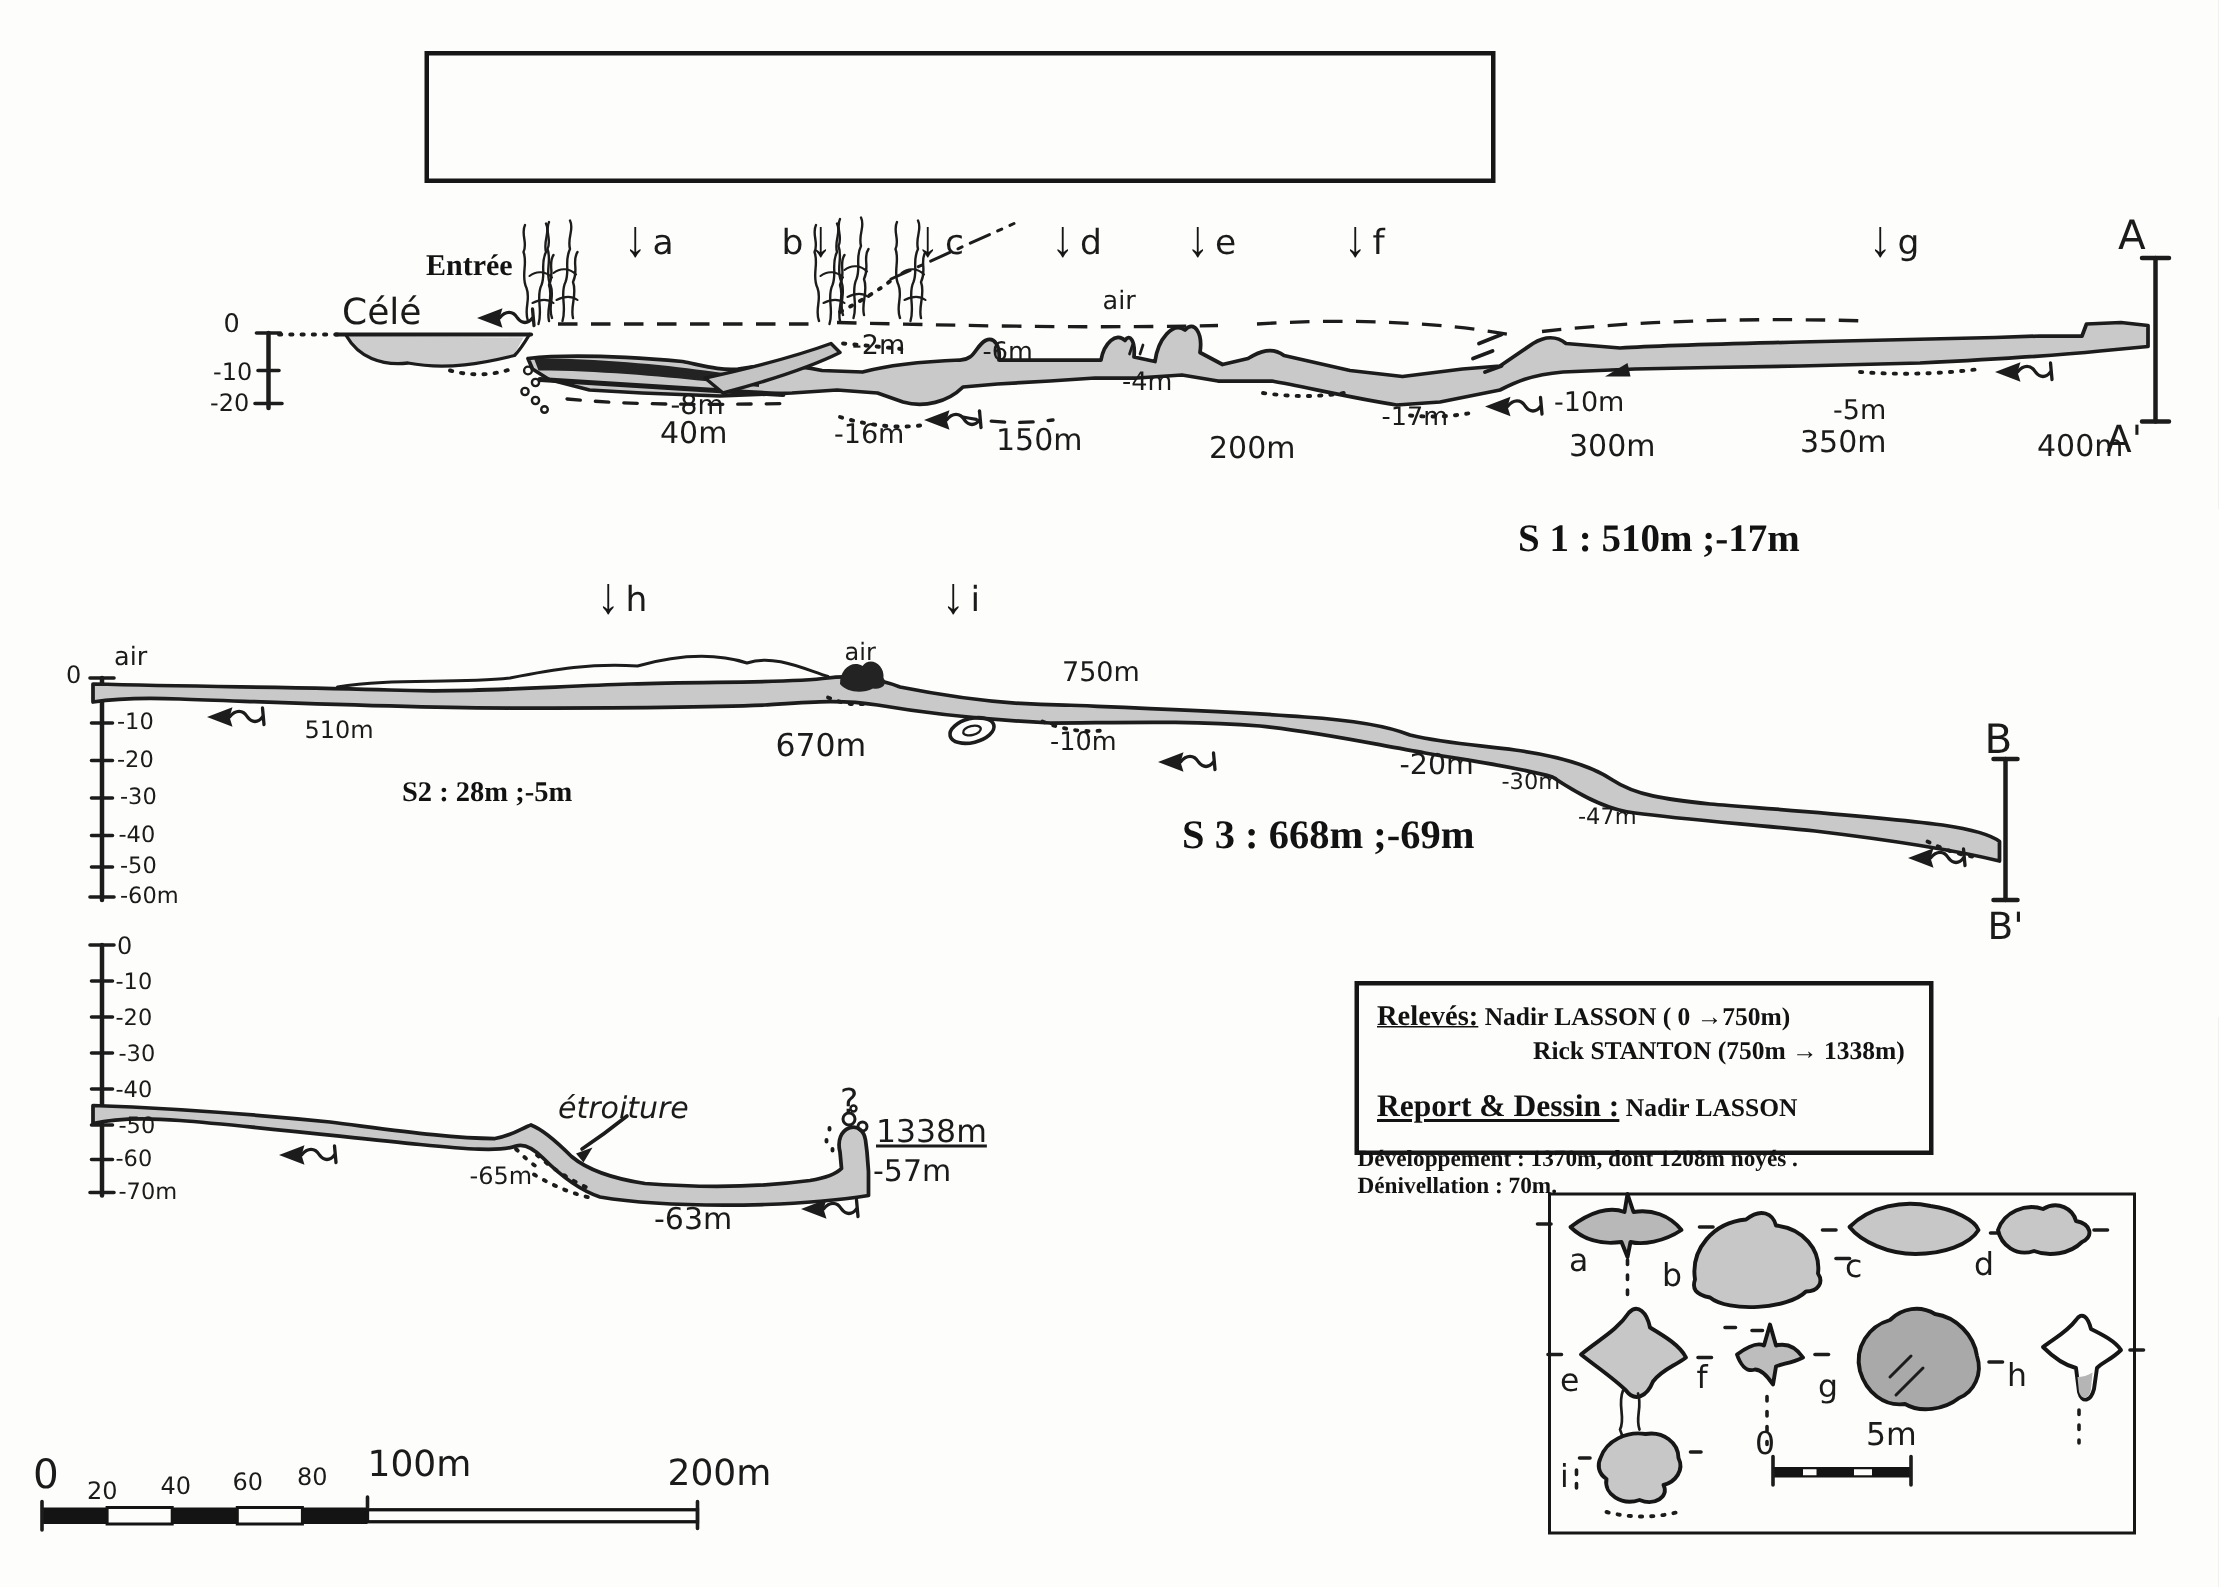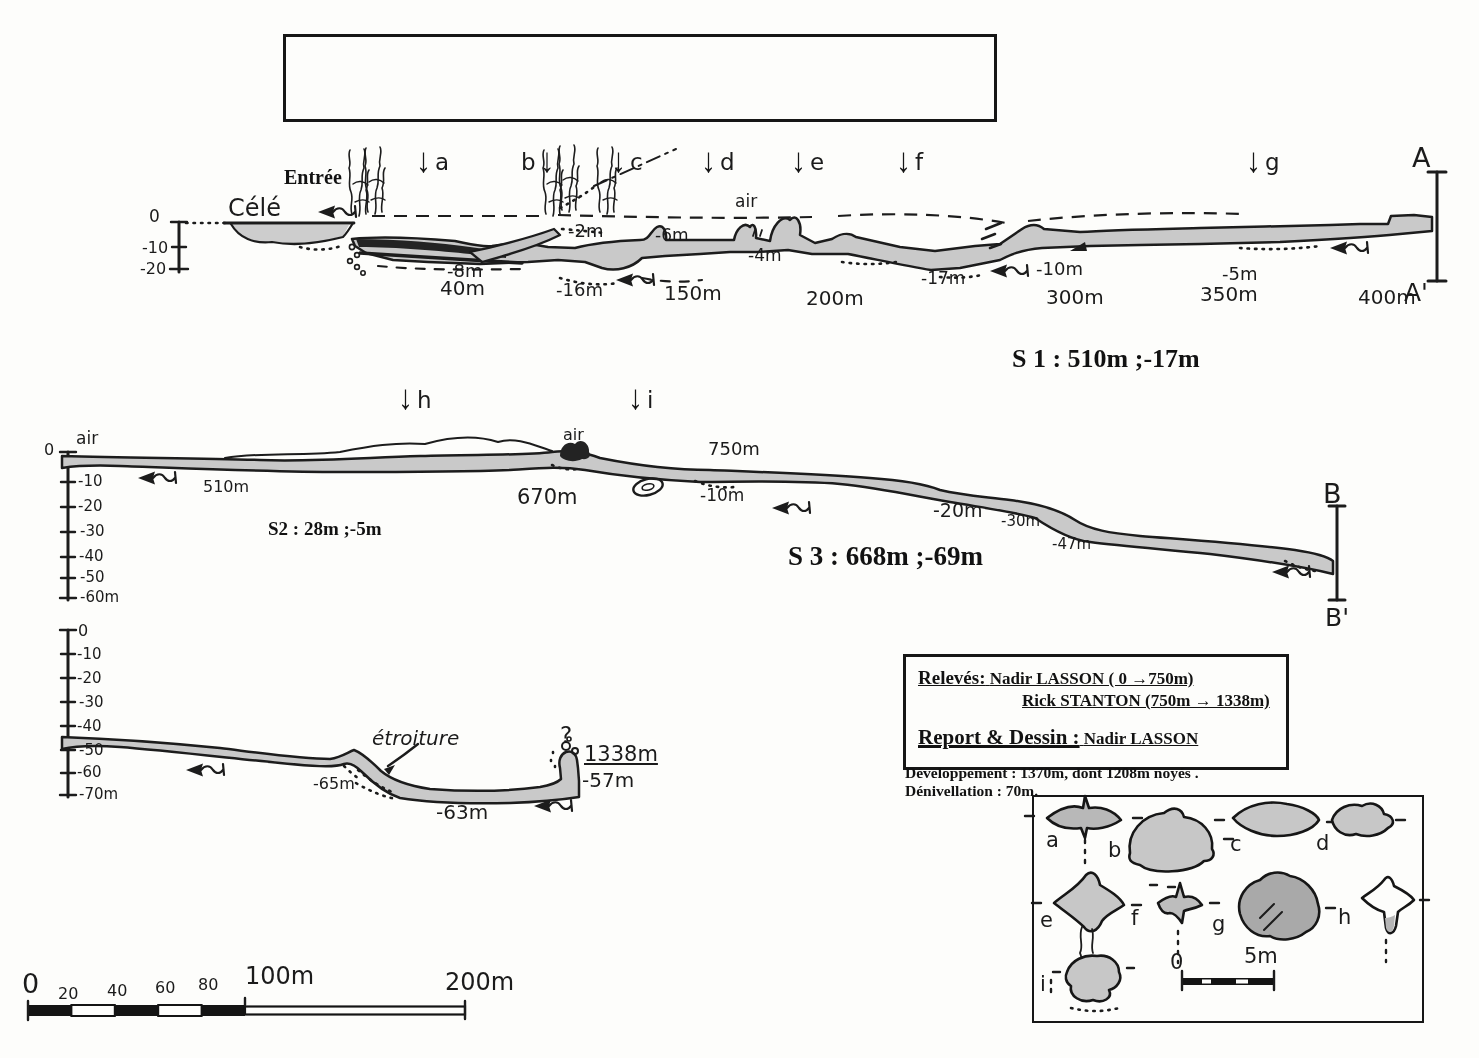--- a/index.html
+++ b/index.html
@@ -11,21 +11,21 @@
   
   .hw{font-family:"DejaVu Sans",sans-serif;color:#1b1b1b;}
   .hw-i{font-family:"DejaVu Sans",sans-serif;font-style:italic;color:#1b1b1b;}
   .box{position:absolute;border:3px solid #161616;background:#fdfdfb;}
   .titlebox{left:283px;top:34px;width:708px;height:82px;text-align:center;}
   .titlebox .l1{font-size:33px;letter-spacing:1px;margin-top:6px;}
   .titlebox .l2{font-size:27px;letter-spacing:1px;margin-top:1px;}
   .coupebox{left:464px;top:920px;width:472px;height:53px;border-width:4px;text-align:center;}
   .coupebox .t{font-size:33px;letter-spacing:6px;margin-top:5px;}
   .credbox{left:903px;top:654px;width:368px;height:102px;padding:8px 0 0 12px;}
-  .cred-line{font-size:17px;margin:2px 0;text-decoration:underline;}
+  .cred-line{font-size:17px;margin:2px 0;}
   .cred-lab{font-size:19px;text-decoration:underline;}
   .marker{display:flex;align-items:flex-start;gap:4px;}
   .marker .ar{font-size:30px;line-height:26px;transform:scaleY(1.15);}
   .marker .lt{font-size:23px;line-height:30px;}
   svg{position:absolute;left:0;top:0;}
   .ink{stroke:#1c1c1c;fill:none;stroke-width:2.4;stroke-linecap:round;stroke-linejoin:round;}
   .band{fill:#c9c9c9;stroke:#1c1c1c;stroke-width:2.5;stroke-linejoin:round;}
   .band2{fill:#c4c4c4;stroke:#1c1c1c;stroke-width:2.3;stroke-linejoin:round;}
   .darkfill{fill:#232323;stroke:none;}
   .dots{stroke:#1c1c1c;fill:none;stroke-width:2.6;stroke-linecap:round;stroke-dasharray:1.5 6;}

